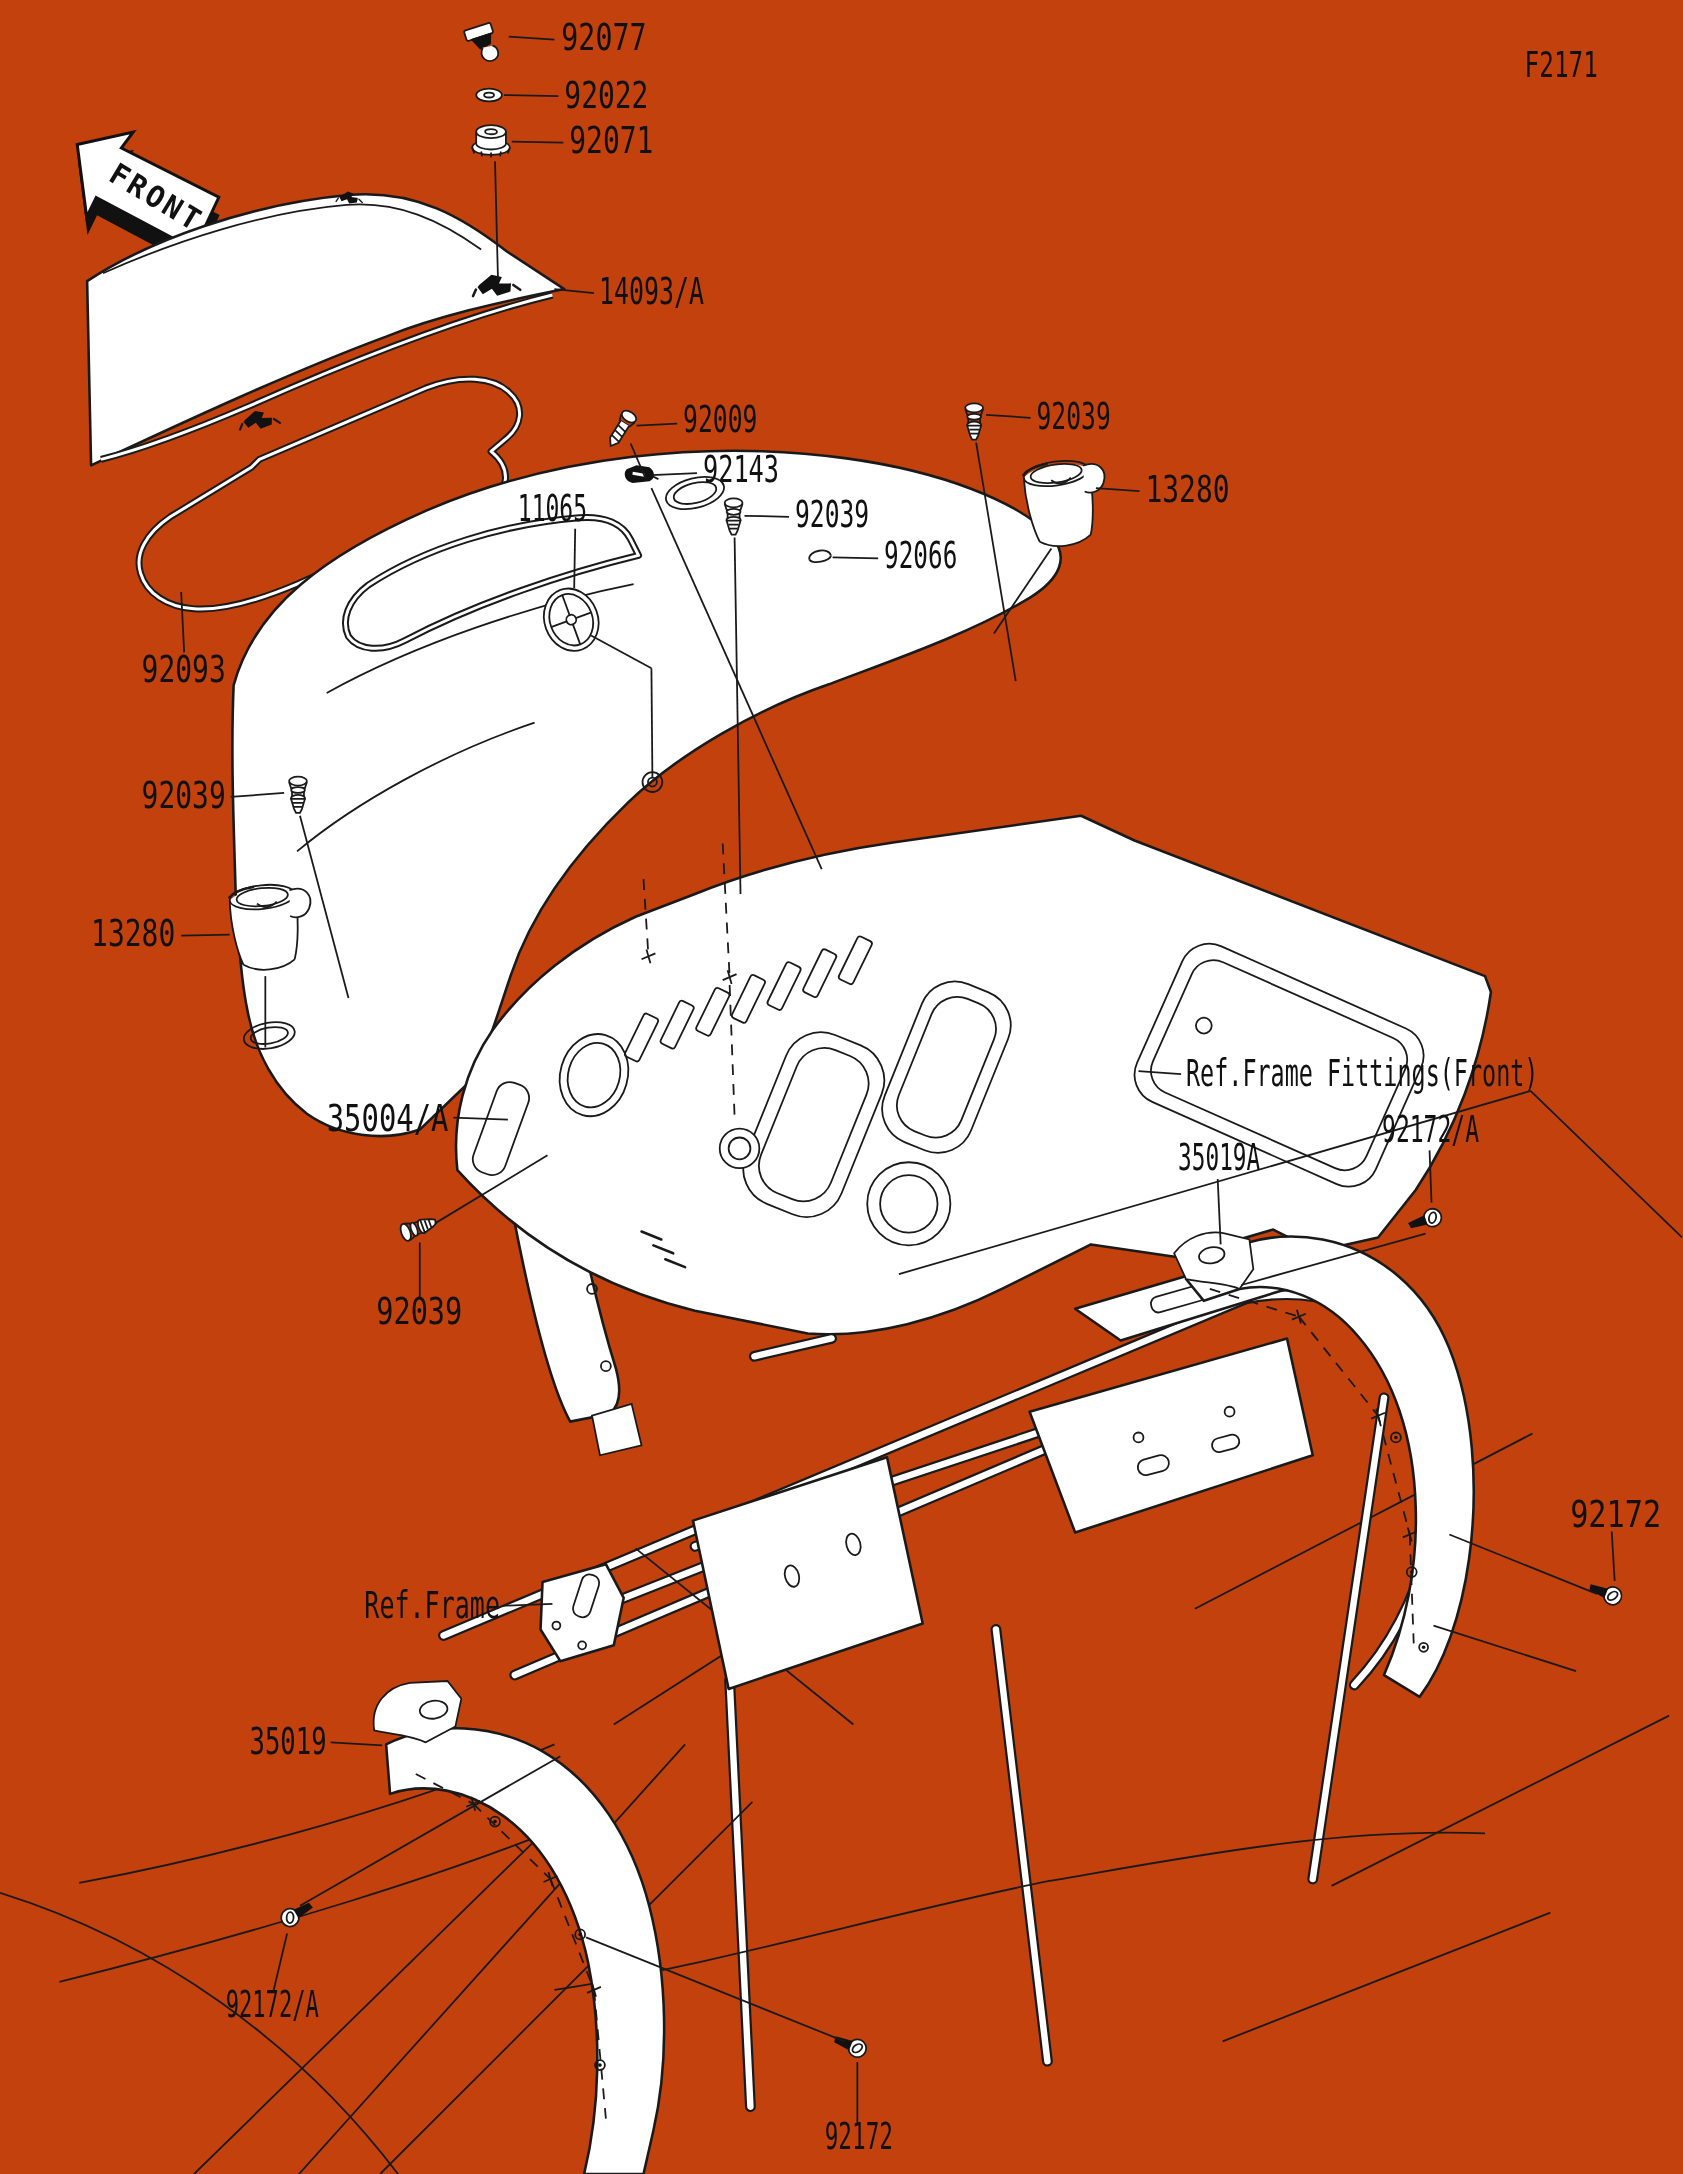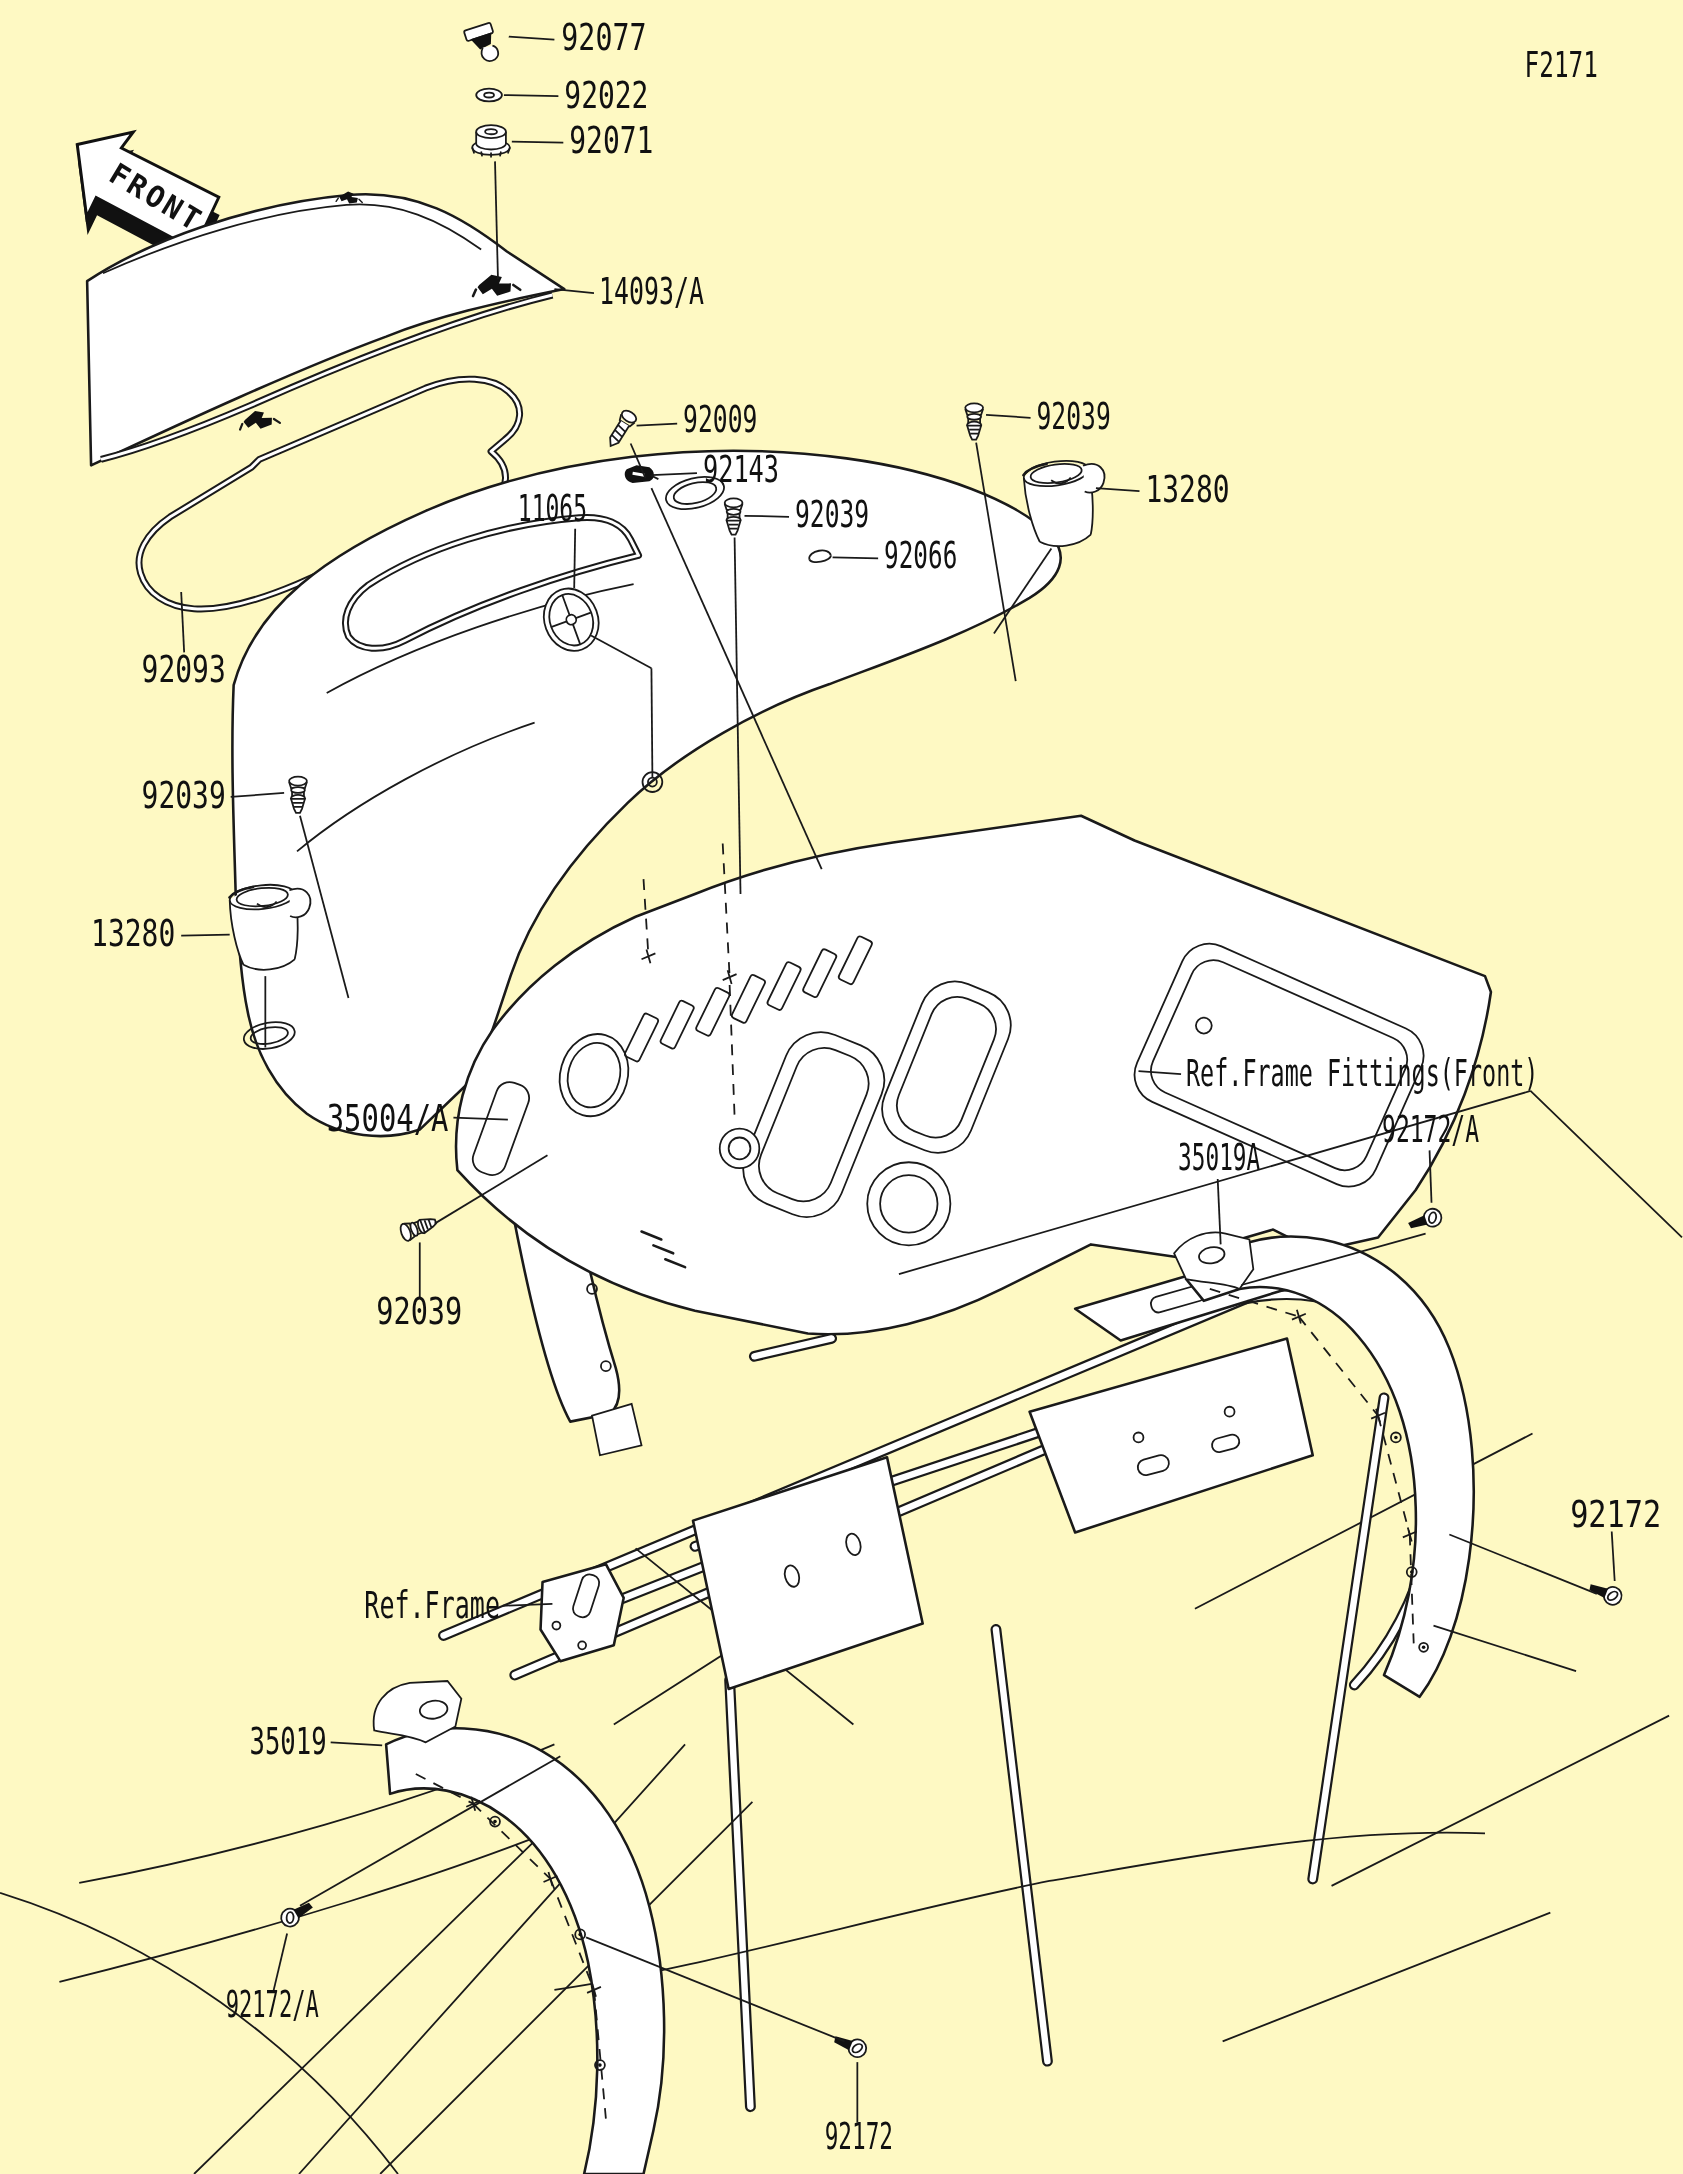--- a/index.html
+++ b/index.html
@@ -1,16 +1,16 @@
 <!DOCTYPE html>
 <html><head>
 <meta charset="utf-8">
 <style>
   html,body{margin:0;padding:0;background:#fff;}
-  .canvas{position:relative;width:1683px;height:2174px;background:#fef9c3;overflow:hidden;}
+  .canvas{position:relative;width:1683px;height:2174px;background:#c2410c;overflow:hidden;}
   svg{position:absolute;left:0;top:0;}
   .ln{fill:#fff;stroke:#1a1a1a;stroke-width:2.6;stroke-linejoin:round;}
   .lnn{fill:none;stroke:#1a1a1a;stroke-width:2.6;stroke-linejoin:round;stroke-linecap:round;}
   .ln2{fill:none;stroke:#1a1a1a;stroke-width:1.8;}
   .ln2f{fill:#fff;stroke:#1a1a1a;stroke-width:1.8;}
   .tube{fill:none;stroke:#1a1a1a;stroke-width:11;stroke-linecap:round;}
   .tube-core{fill:none;stroke:#fff;stroke-width:6.5;stroke-linecap:round;}
   .dbl{fill:none;stroke:#1a1a1a;stroke-width:7;stroke-linejoin:round;}
   .dbl-core{fill:none;stroke:#fff;stroke-width:3;stroke-linejoin:round;}
   .blk{fill:#111;stroke:none;}

